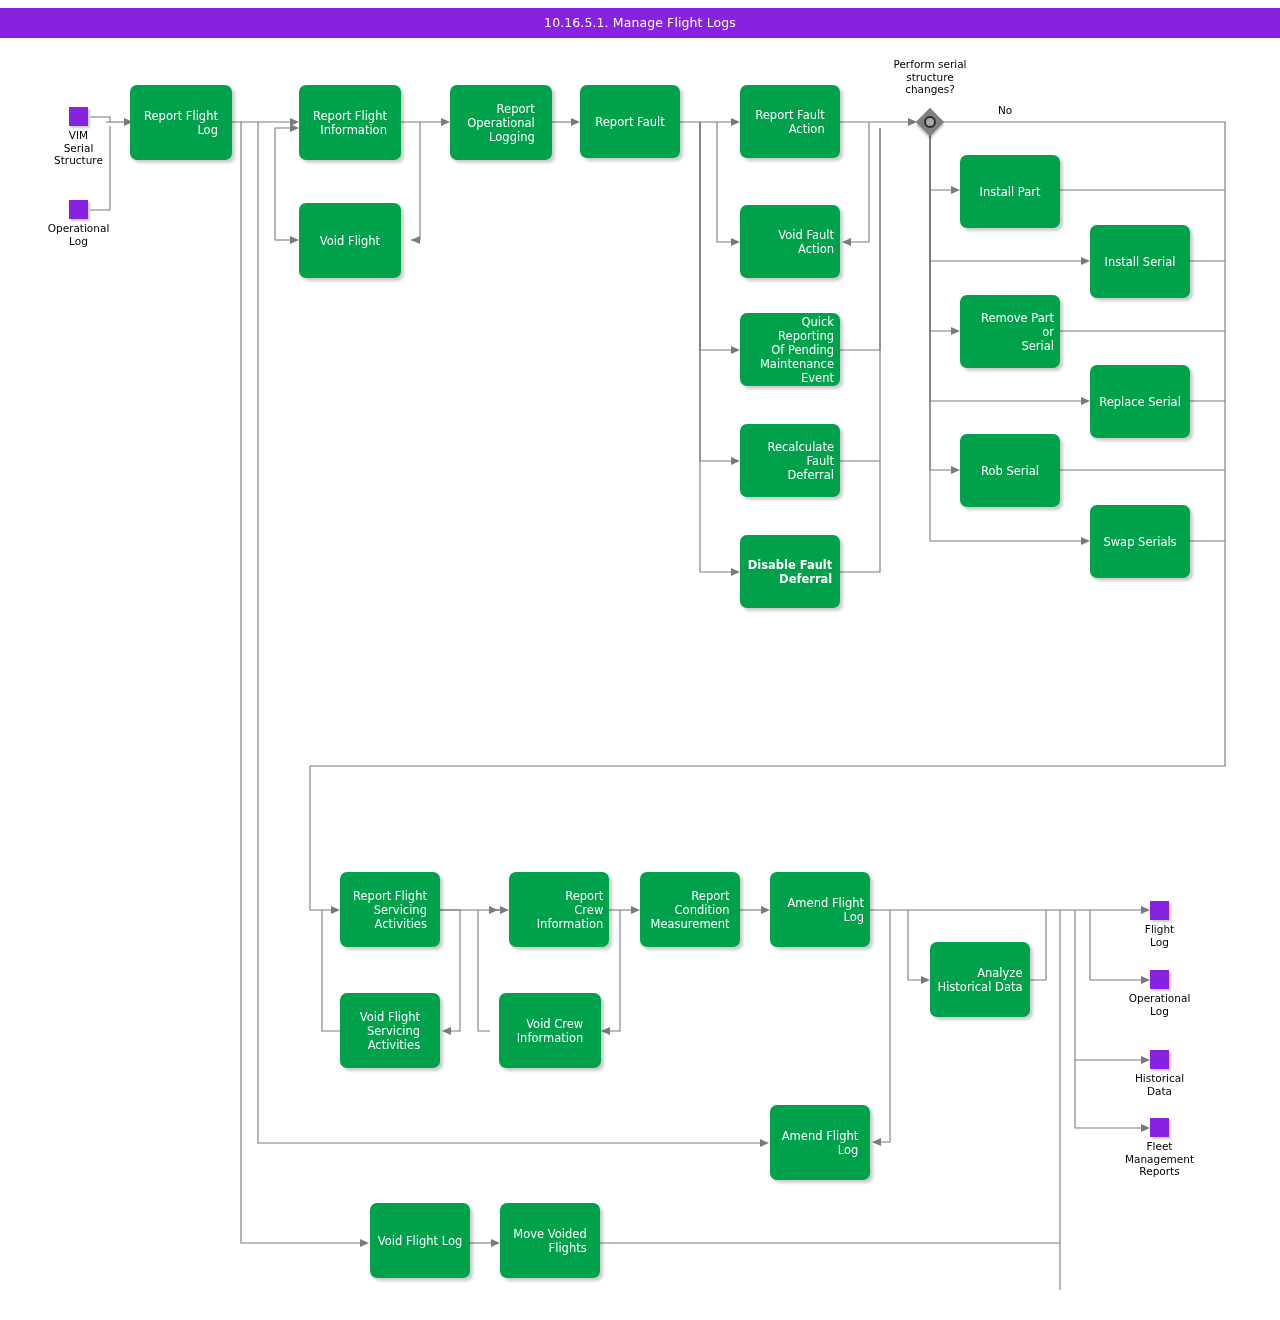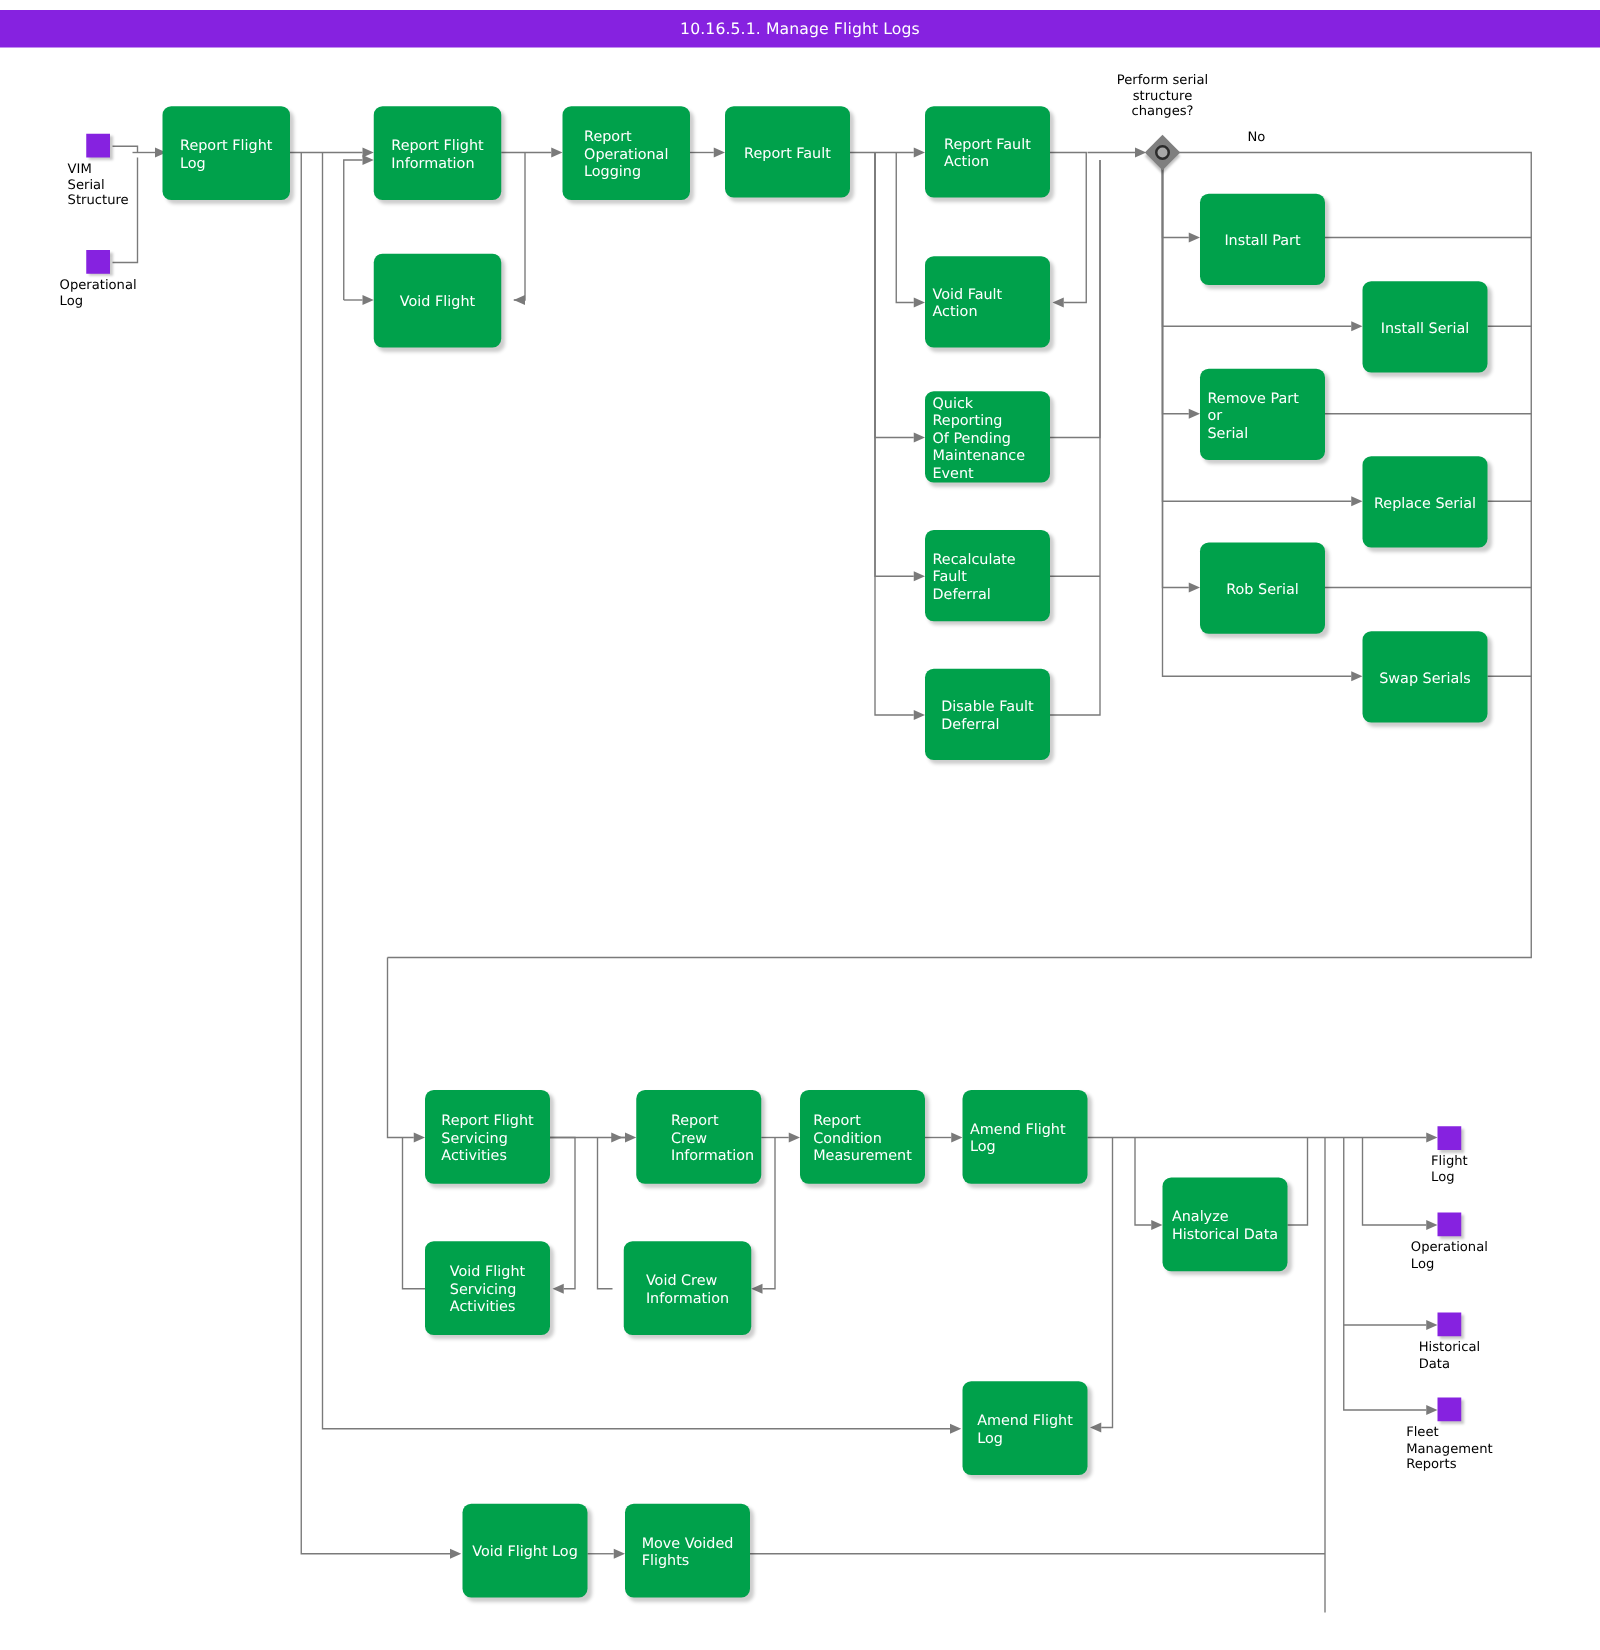--- a/index.html
+++ b/index.html
@@ -5,31 +5,31 @@
   html,body{margin:0;padding:0;background:#ffffff;}
   body{font-family:"DejaVu Sans","Liberation Sans",sans-serif;}
   #page{position:relative;width:1280px;height:1320px;background:#fff;overflow:hidden;}
 
   #titlebar{position:absolute;left:0;top:8px;width:1280px;height:30px;background:#8622e0;}
   #titlebar .t{position:absolute;left:0;top:0;width:1280px;height:30px;line-height:30px;
     text-align:center;color:#ffffff;font-size:12.5px;font-weight:normal;
     font-family:"DejaVu Sans","Liberation Sans",sans-serif;letter-spacing:.1px;}
 
   .node{position:absolute;background:#00a14b;border-radius:7px;color:#ffffff;
-    display:flex;align-items:center;justify-content:center;text-align:left;
+    display:flex;align-items:center;justify-content:center;text-align:right;
     font-size:11.5px;line-height:14px;padding:2px 6px;box-sizing:border-box;
     box-shadow:3px 3px 3px rgba(0,0,0,0.20);
     font-family:"DejaVu Sans","Liberation Sans",sans-serif;}
   .node span{display:block;white-space:pre-line;}
 
   .term{position:absolute;}
   .term .sq{position:absolute;left:0;top:0;width:19px;height:19px;background:#8622e0;
     box-shadow:2px 2px 2px rgba(0,0,0,0.22);}
   .term .lb{position:absolute;left:50%;transform:translateX(-50%);top:22px;
-    white-space:pre-line;font-size:10.5px;line-height:12.5px;color:#000;
+    white-space:pre-line;text-align:center;font-size:10.5px;line-height:12.5px;color:#000;
     font-family:"DejaVu Sans","Liberation Sans",sans-serif;}
 
   .diamond{position:absolute;width:26px;height:26px;}
   .diamond .d{position:absolute;left:3px;top:3px;width:20px;height:20px;background:#7f7f7f;
     transform:rotate(45deg);box-shadow:2px 2px 2px rgba(0,0,0,0.25);}
   .diamond .c{position:absolute;left:7px;top:7px;width:12px;height:12px;border-radius:50%;
     background:#a8a8a8;border:2px solid #2b2b2b;box-sizing:border-box;}
 
   .qlabel{position:absolute;font-size:10.5px;line-height:12.5px;color:#000;text-align:center;
     white-space:pre-line;font-family:"DejaVu Sans","Liberation Sans",sans-serif;}
@@ -241,21 +241,21 @@
 
   <div class="node" style="left:740px;top:205px;width:100px;height:73px;">
     <span>Void Fault Action</span>
     </div>
 
   <div class="node" style="left:740px;top:424px;width:100px;height:73px;">
     <span>Recalculate Fault
 Deferral</span>
     </div>
 
-  <div class="node" style="left:740px;top:535px;width:100px;height:73px;">
+  <div class="node" style="left:740px;top:535px;width:100px;height:73px;font-weight:bold;">
     <span>Disable Fault
 Deferral</span>
     </div>
 
   <div class="node" style="left:960px;top:155px;width:100px;height:73px;">
     <span>Install Part</span>
     </div>
 
   <div class="node" style="left:1090px;top:225px;width:100px;height:73px;">
     <span>Install Serial</span>

